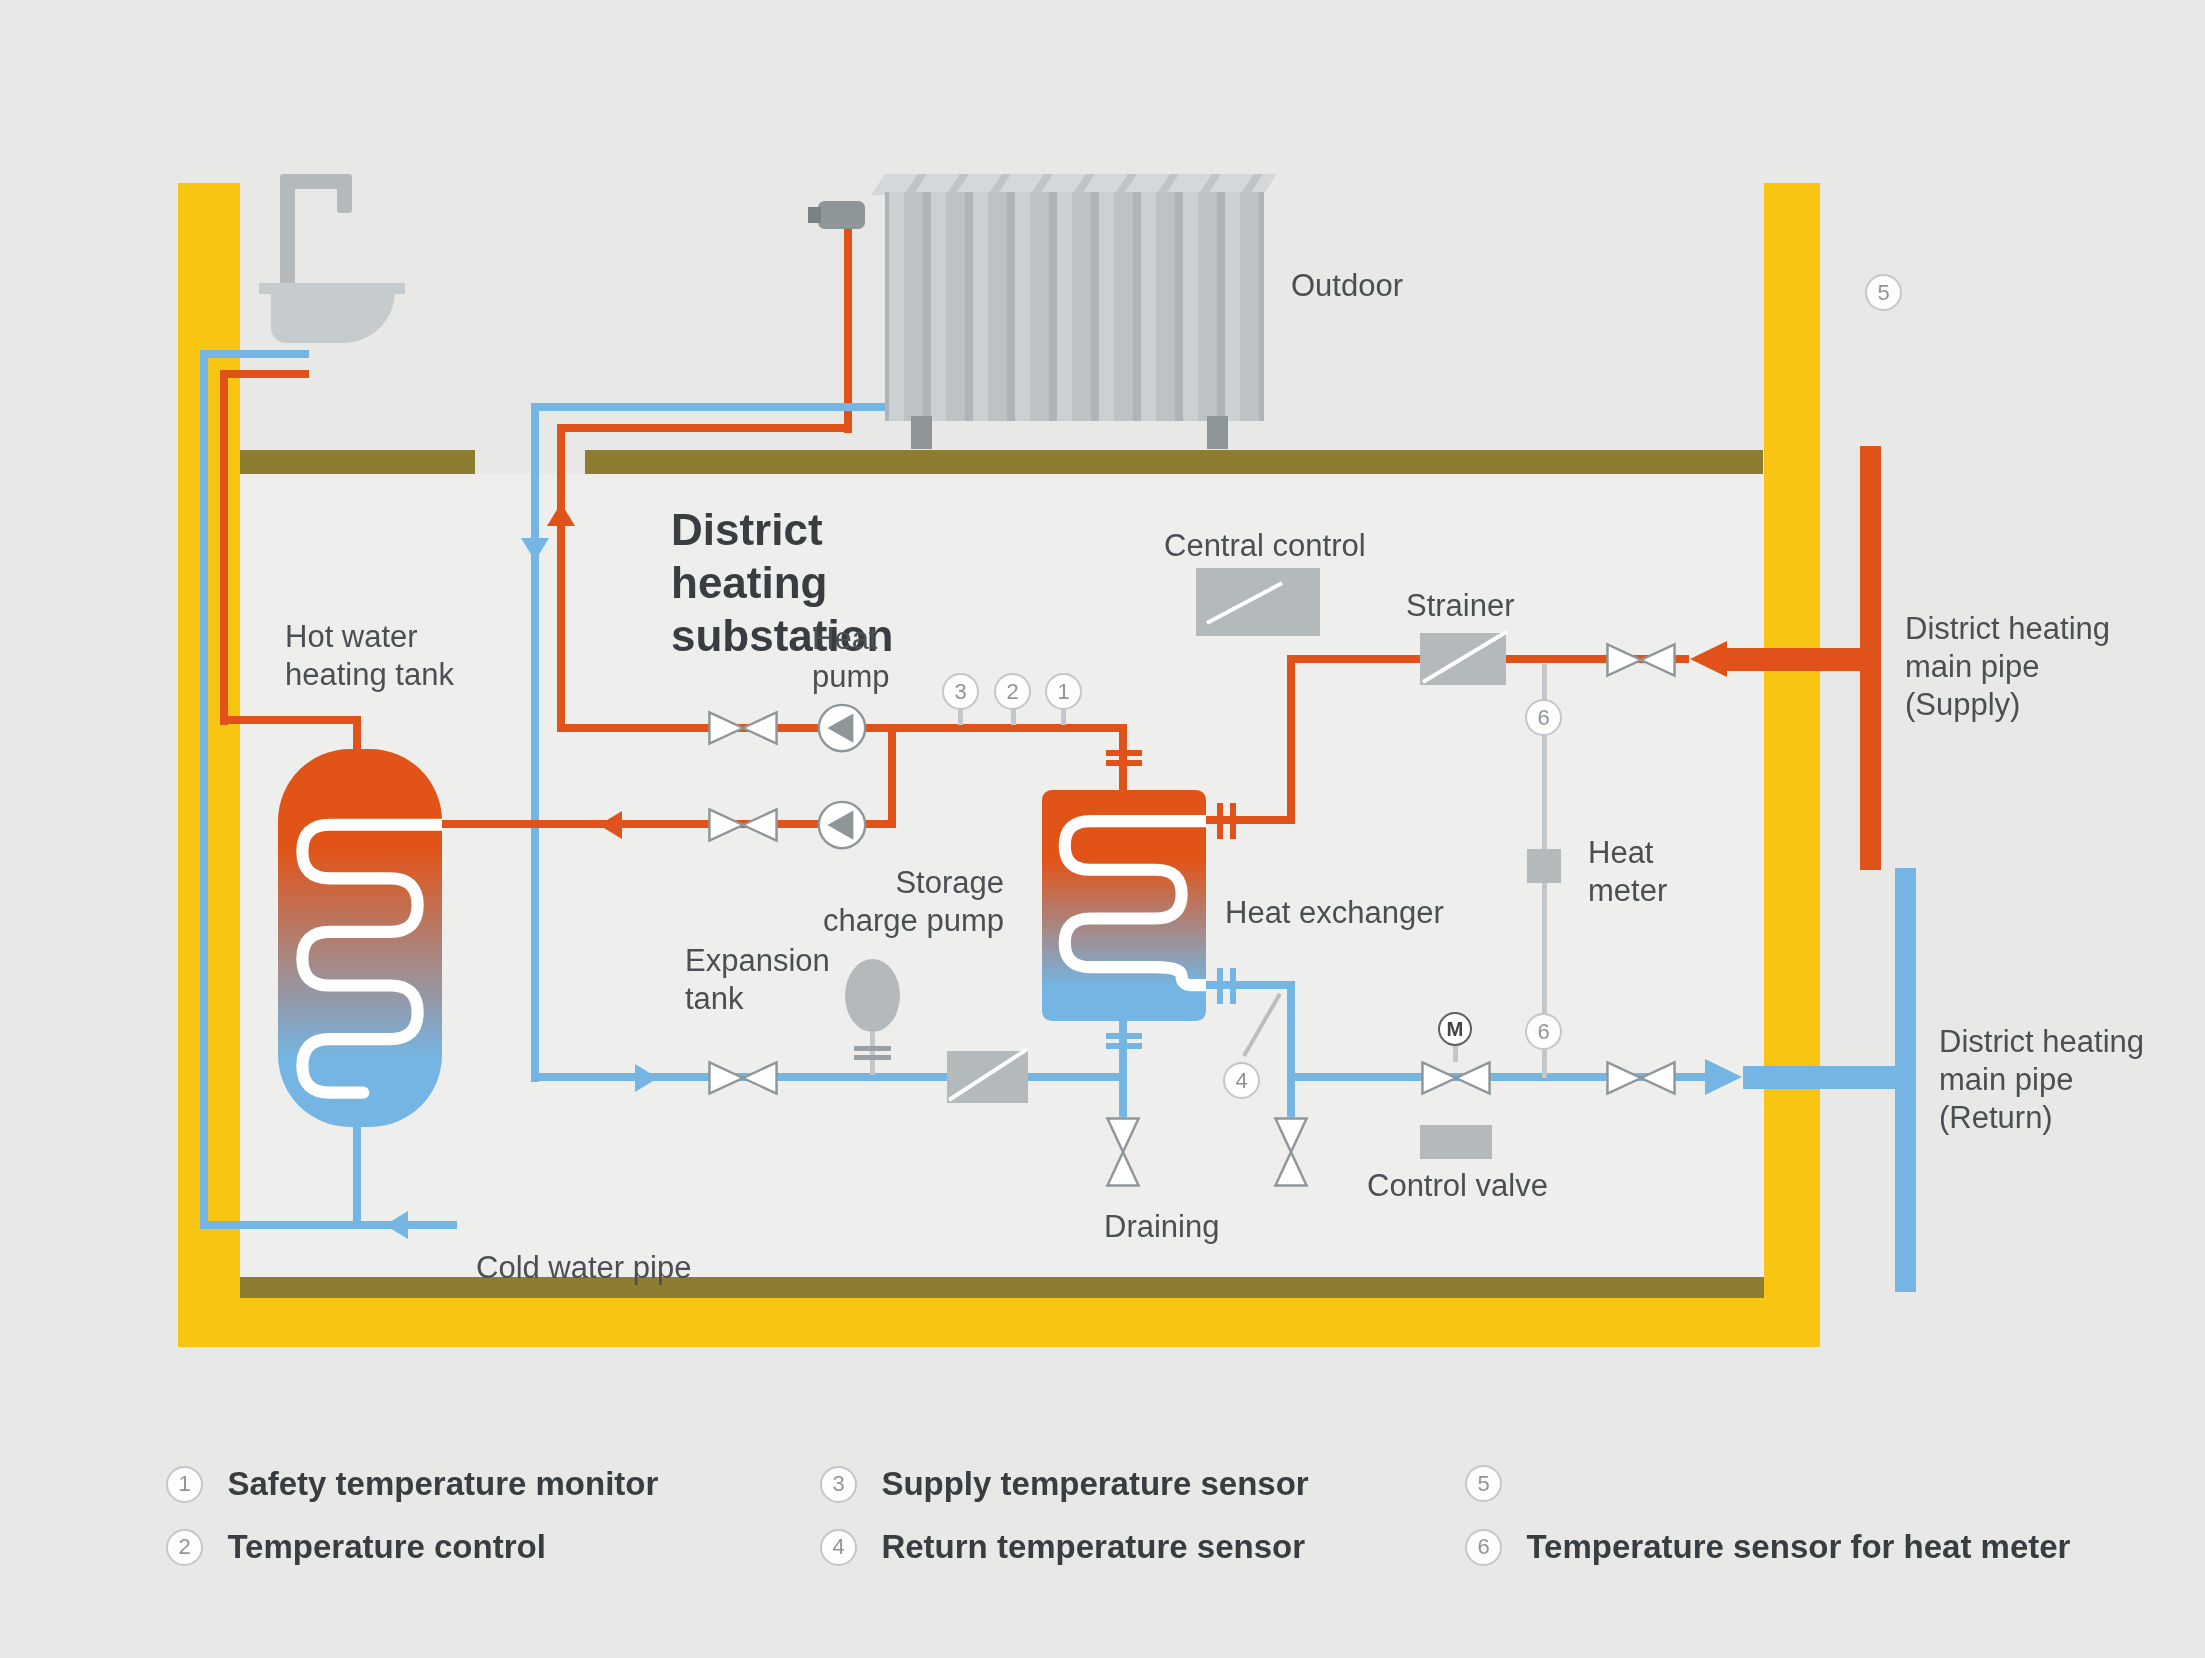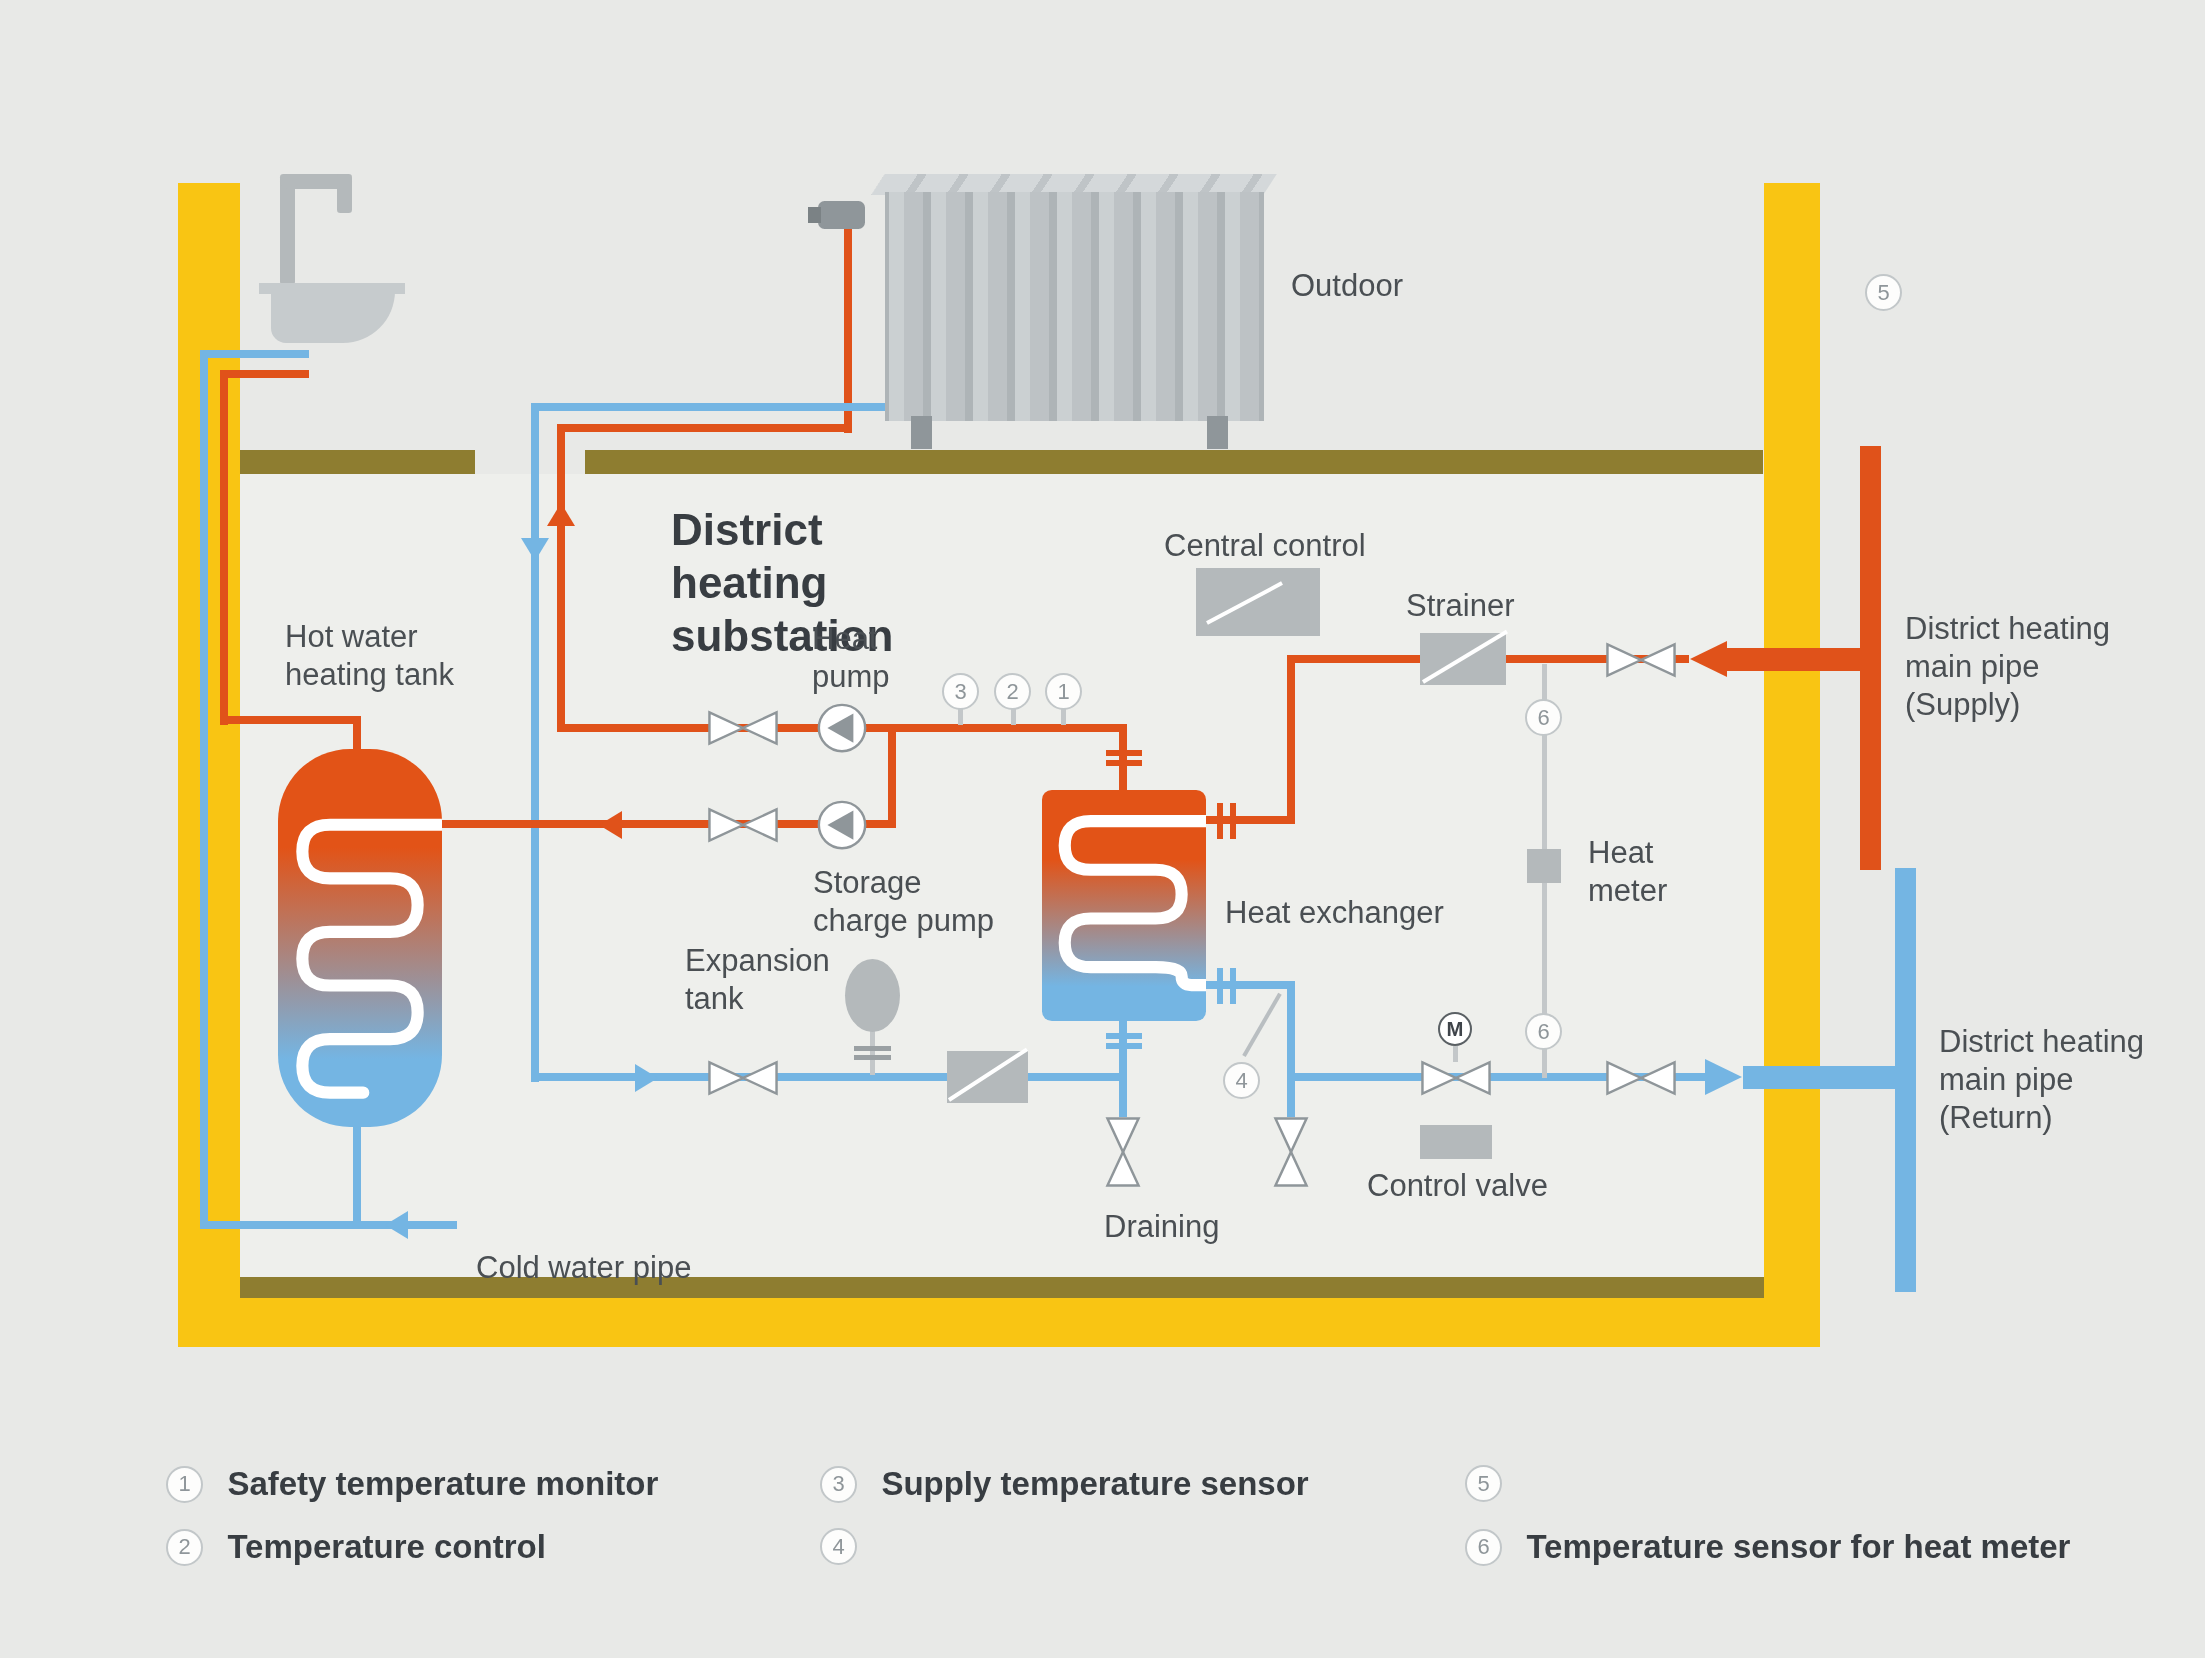--- a/index.html
+++ b/index.html
@@ -201,21 +201,21 @@
   <div class="marker" style="left:1865px;top:274px;">5</div>
 
   <div class="marker" style="left:1525px;top:699px;">6</div>
   <div class="marker" style="left:1525px;top:1013px;">6</div>
 
   <div class="lbl" style="left:1291px;top:267px;">Outdoor</div>
   <div class="title" style="left:671px;top:504px;width:285px;">District heating substation</div>
   <div class="lbl" style="left:1164px;top:527px;white-space:nowrap;">Central control</div>
   <div class="lbl" style="left:1406px;top:587px;">Strainer</div>
   <div class="lbl" style="left:812px;top:620px;width:106px;">Heat pump</div>
-  <div class="lbl" style="left:813px;top:864px;width:191px;">Storage charge pump</div>
+  <div class="lbl" style="left:813px;top:864px;width:191px;text-align:right;">Storage charge pump</div>
   <div class="lbl" style="left:285px;top:618px;width:199px;">Hot water heating tank</div>
   <div class="lbl" style="left:685px;top:942px;width:163px;">Expansion tank</div>
   <div class="lbl" style="left:1225px;top:894px;white-space:nowrap;">Heat exchanger</div>
   <div class="lbl" style="left:1588px;top:834px;width:106px;">Heat meter</div>
   <div class="lbl" style="left:1367px;top:1167px;white-space:nowrap;">Control valve</div>
   <div class="lbl" style="left:1104px;top:1208px;">Draining</div>
   <div class="lbl" style="left:476px;top:1208px;white-space:nowrap;margin-top:41px;">Cold water pipe</div>
   <div class="lbl" style="left:1939px;top:1023px;width:244px;">District heating main pipe (Return)</div>
   <div class="lbl" style="left:1905px;top:610px;width:244px;">District heating main pipe (Supply)</div>
 
@@ -226,20 +226,21 @@
   <div class="legend-row" style="left:166px;top:1528px;">
     <div class="legend-circle">2</div>
     <div class="legend-text">Temperature control</div>
   </div>
   <div class="legend-row" style="left:820px;top:1465px;">
     <div class="legend-circle">3</div>
     <div class="legend-text">Supply temperature sensor</div>
   </div>
   <div class="legend-row" style="left:820px;top:1528px;">
     <div class="legend-circle">4</div>
+    <div class="legend-text">Return temperature sensor</div>
   </div>
   <div class="legend-row" style="left:1465px;top:1465px;">
     <div class="legend-circle">5</div>
   </div>
   <div class="legend-row" style="left:1465px;top:1528px;">
     <div class="legend-circle">6</div>
     <div class="legend-text">Temperature sensor for heat meter</div>
   </div>
 
 </div>

